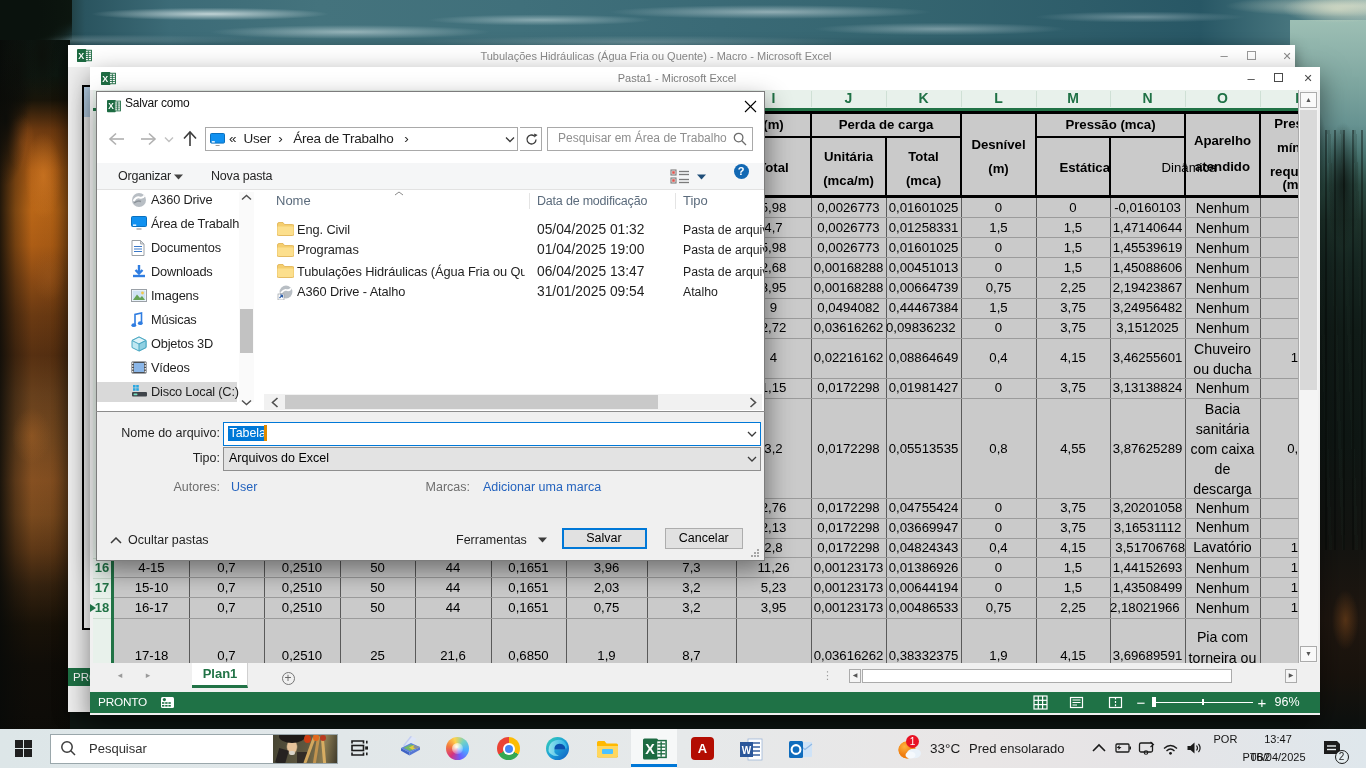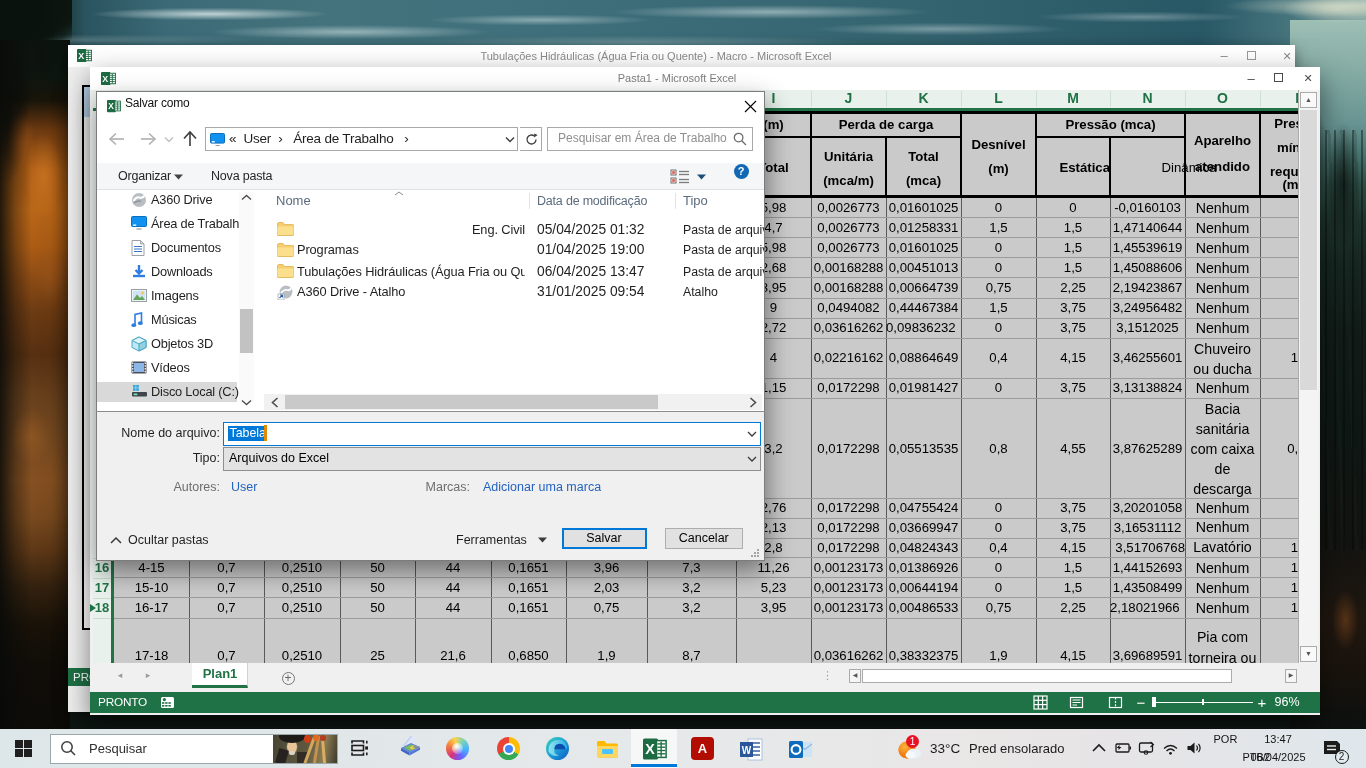--- a/index.html
+++ b/index.html
@@ -554,21 +554,21 @@
       <polyline points="1,5.5 5.5,1.5 10,5.5" fill="none" stroke="#505050" stroke-width="1.4"></polyline>
     </svg>
 <svg width="11" height="7" viewBox="0 0 11 7" style="position:absolute;left:241px;top:399px">
       <polyline points="1,1.5 5.5,5.5 10,1.5" fill="none" stroke="#505050" stroke-width="1.4"></polyline>
     </svg>
 <div style="position:absolute;left:240px;top:309px;width:13px;height:44px;background:#c2c2c2;"></div>
 <div style="position:absolute;left:277px;top:222.2px;width:17px;height:15px;"><svg width="17" height="14" viewBox="0 0 17 14">
         <path d="M0.5 2 q0-1.5 1.5-1.5 h4 l1.5 2 h8 q1.5 0 1.5 1.5 v8 q0 1.5-1.5 1.5 h-14 q-1.5 0-1.5-1.5 z" fill="#f5ce6e" stroke="#dfb14e" stroke-width="0.8"></path>
         <path d="M0.5 4.5 h16 v7 q0 1.5-1.5 1.5 h-13 q-1.5 0-1.5-1.5 z" fill="#fcdf8d"></path>
       </svg></div>
-<div style="position:absolute;left:297px;top:219.7px;width:228px;height:20px;line-height:20px;font-size:12.8px;letter-spacing:-0.1px;color:#1f1f1f;white-space:nowrap;overflow:hidden;text-align:right;">Eng. Civil</div>
+<div style="position:absolute;left:297px;top:219.7px;width:228px;height:20px;line-height:20px;font-size:12.8px;letter-spacing:-0.1px;color:#1f1f1f;white-space:nowrap;overflow:hidden;">Eng. Civil</div>
 <div style="position:absolute;left:537px;top:219.7px;width:140px;height:20px;line-height:20px;font-size:13.8px;color:#1f1f1f;white-space:nowrap;">05/04/2025 01:32</div>
 <div style="position:absolute;left:683px;top:219.7px;width:81px;height:20px;line-height:20px;font-size:12.3px;color:#1f1f1f;white-space:nowrap;overflow:hidden;">Pasta de arquivos</div>
 <div style="position:absolute;left:277px;top:242.7px;width:17px;height:15px;"><svg width="17" height="14" viewBox="0 0 17 14">
         <path d="M0.5 2 q0-1.5 1.5-1.5 h4 l1.5 2 h8 q1.5 0 1.5 1.5 v8 q0 1.5-1.5 1.5 h-14 q-1.5 0-1.5-1.5 z" fill="#f5ce6e" stroke="#dfb14e" stroke-width="0.8"></path>
         <path d="M0.5 4.5 h16 v7 q0 1.5-1.5 1.5 h-13 q-1.5 0-1.5-1.5 z" fill="#fcdf8d"></path>
       </svg></div>
 <div style="position:absolute;left:297px;top:240.2px;width:228px;height:20px;line-height:20px;font-size:12.8px;letter-spacing:-0.1px;color:#1f1f1f;white-space:nowrap;overflow:hidden;">Programas</div>
 <div style="position:absolute;left:537px;top:240.2px;width:140px;height:20px;line-height:20px;font-size:13.8px;color:#1f1f1f;white-space:nowrap;">01/04/2025 19:00</div>
 <div style="position:absolute;left:683px;top:240.2px;width:81px;height:20px;line-height:20px;font-size:12.3px;color:#1f1f1f;white-space:nowrap;overflow:hidden;">Pasta de arquivos</div>
 <div style="position:absolute;left:277px;top:264.1px;width:17px;height:15px;"><svg width="17" height="14" viewBox="0 0 17 14">

